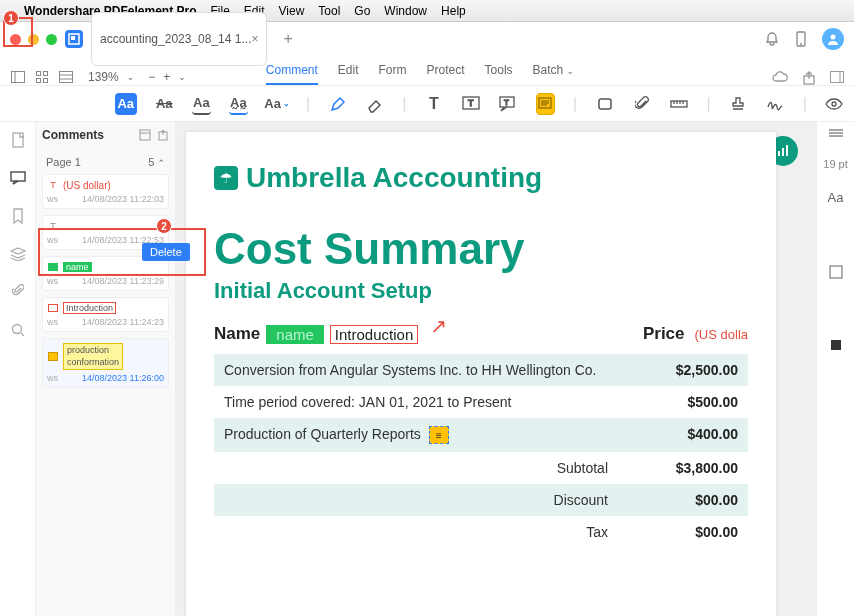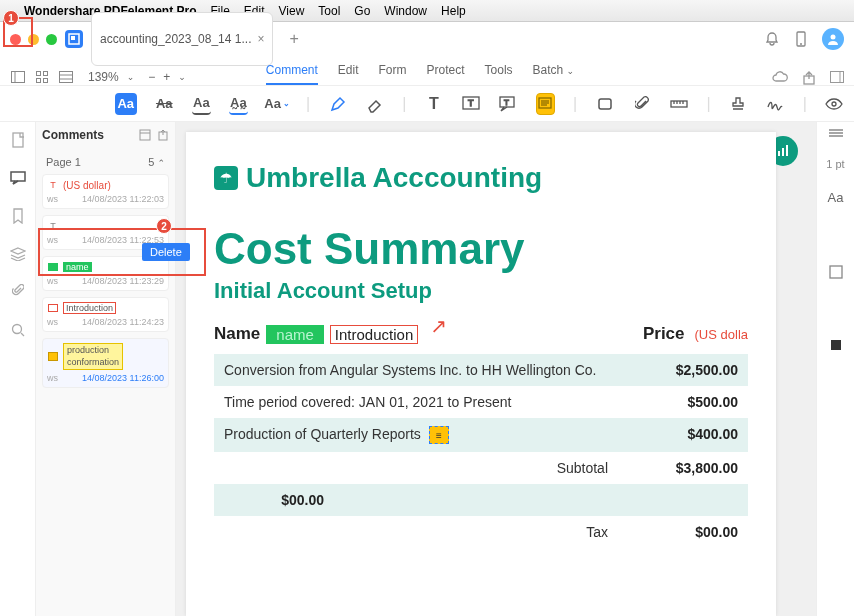--- a/index.html
+++ b/index.html
@@ -5,21 +5,21 @@
 *{box-sizing:border-box;margin:0;padding:0;font-family:-apple-system,BlinkMacSystemFont,"Segoe UI",sans-serif}
 body{background:#e8e8e8;width:854px;height:616px;overflow:hidden;position:relative}
 .menubar{height:22px;background:linear-gradient(#f6f6f6,#e8e8e8);border-bottom:1px solid #ccc;display:flex;align-items:center;padding:0 10px;font-size:12px;gap:14px}
 .menubar .apple{font-size:14px}
 .menubar .appname{font-weight:700}
 .titlebar{height:34px;background:#fff;display:flex;align-items:center;padding:0 10px;gap:8px}
 .traffic{display:flex;gap:7px}
 .trafdot{width:11px;height:11px;border-radius:50%}
 .red{background:#ff5f57}.yellow{background:#febc2e}.green{background:#28c840}
 .app-icon{width:18px;height:18px;background:#2d7ef7;border-radius:4px;display:flex;align-items:center;justify-content:center;color:#fff;font-size:11px;font-weight:700}
-.tab{display:flex;align-items:flex-end;background:#fff;border:1px solid #ddd;border-radius:6px;padding:19px 8px;font-size:12px;gap:6px;color:#555}
+.tab{display:flex;align-items:flex-end;background:#fff;border:1px solid #ddd;border-radius:6px;padding:19px 8px;font-size:12px;color:#555}
 .tab .x{color:#888;cursor:pointer}
 .plus-tab{color:#888;font-size:16px;padding:0 8px}
 .titlebar-right{margin-left:auto;display:flex;align-items:center;gap:14px;color:#777}
 .avatar{width:22px;height:22px;border-radius:50%;background:#5ab3ff;display:flex;align-items:center;justify-content:center}
 .toolbar1{height:30px;background:#fff;border-bottom:1px solid #eee;display:flex;align-items:flex-end;padding:0 10px;font-size:12px;gap:10px;color:#666}
 .tb1-left{display:flex;align-items:center;gap:8px}
 .tb1-icon{width:16px;height:16px;display:flex;align-items:center;justify-content:center;color:#888}
 .tb1-tabs{margin-left:70px;display:flex;gap:20px}
 .tb1-tabs span{padding:6px 0}
 .tb1-tabs .active{color:#2d7ef7;border-bottom:2px solid #2d7ef7;font-weight:500}
@@ -435,39 +435,40 @@
           </div>
         <div class="trow alt">
             <div class="tl"><span>Production of Quarterly Reports</span><span class="note-sticker">≡</span></div>
             <div class="tr">$400.00</div>
           </div>
         <div class="trow sub">
             <div class="tl">Subtotal</div>
             <div class="tr">$3,800.00</div>
           </div>
         <div class="trow alt sub">
+            <div class="tl">Discount</div>
             <div class="tr">$00.00</div>
           </div>
         <div class="trow sub">
             <div class="tl">Tax</div>
             <div class="tr">$00.00</div>
           </div>
       </div>
     </div>
   </div>
 
   <div class="rightrail">
     <span>
         <svg width="16" height="10" viewBox="0 0 16 10" stroke="#888" stroke-width="1.5">
           <line x1="1" y1="2" x2="15" y2="2"></line>
           <line x1="1" y1="5" x2="15" y2="5"></line>
           <line x1="1" y1="8" x2="15" y2="8"></line>
         </svg>
       </span>
-    <span>1 pt</span>
+    <span>19 pt</span>
     <span style="font-size:13px;color:#666">Aa</span>
     <span style="height:20px"></span>
     <span>
         <svg width="14" height="14" viewBox="0 0 14 14" fill="none" stroke="#888" stroke-width="1.3">
           <rect x="1" y="1" width="12" height="12"></rect>
         </svg>
       </span>
     <span style="height:20px"></span>
     <span>
         <svg width="12" height="12" viewBox="0 0 12 12" fill="#333">

